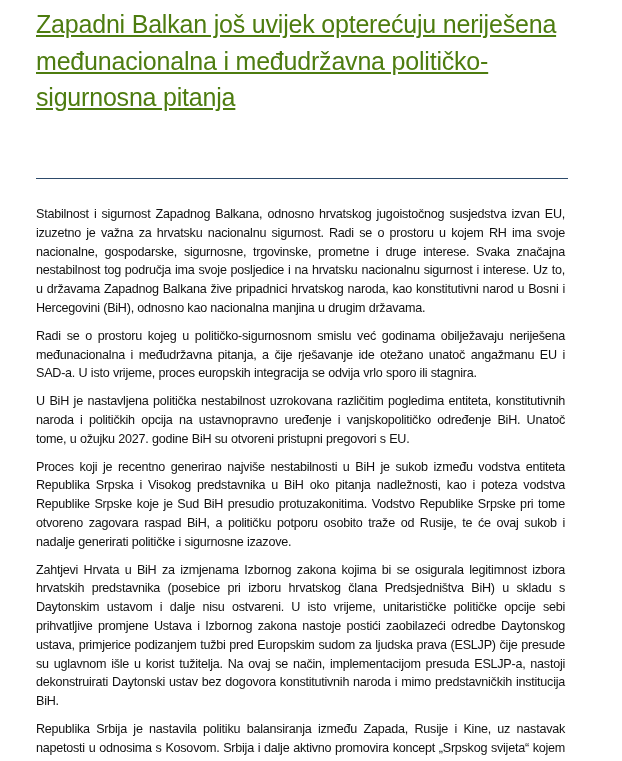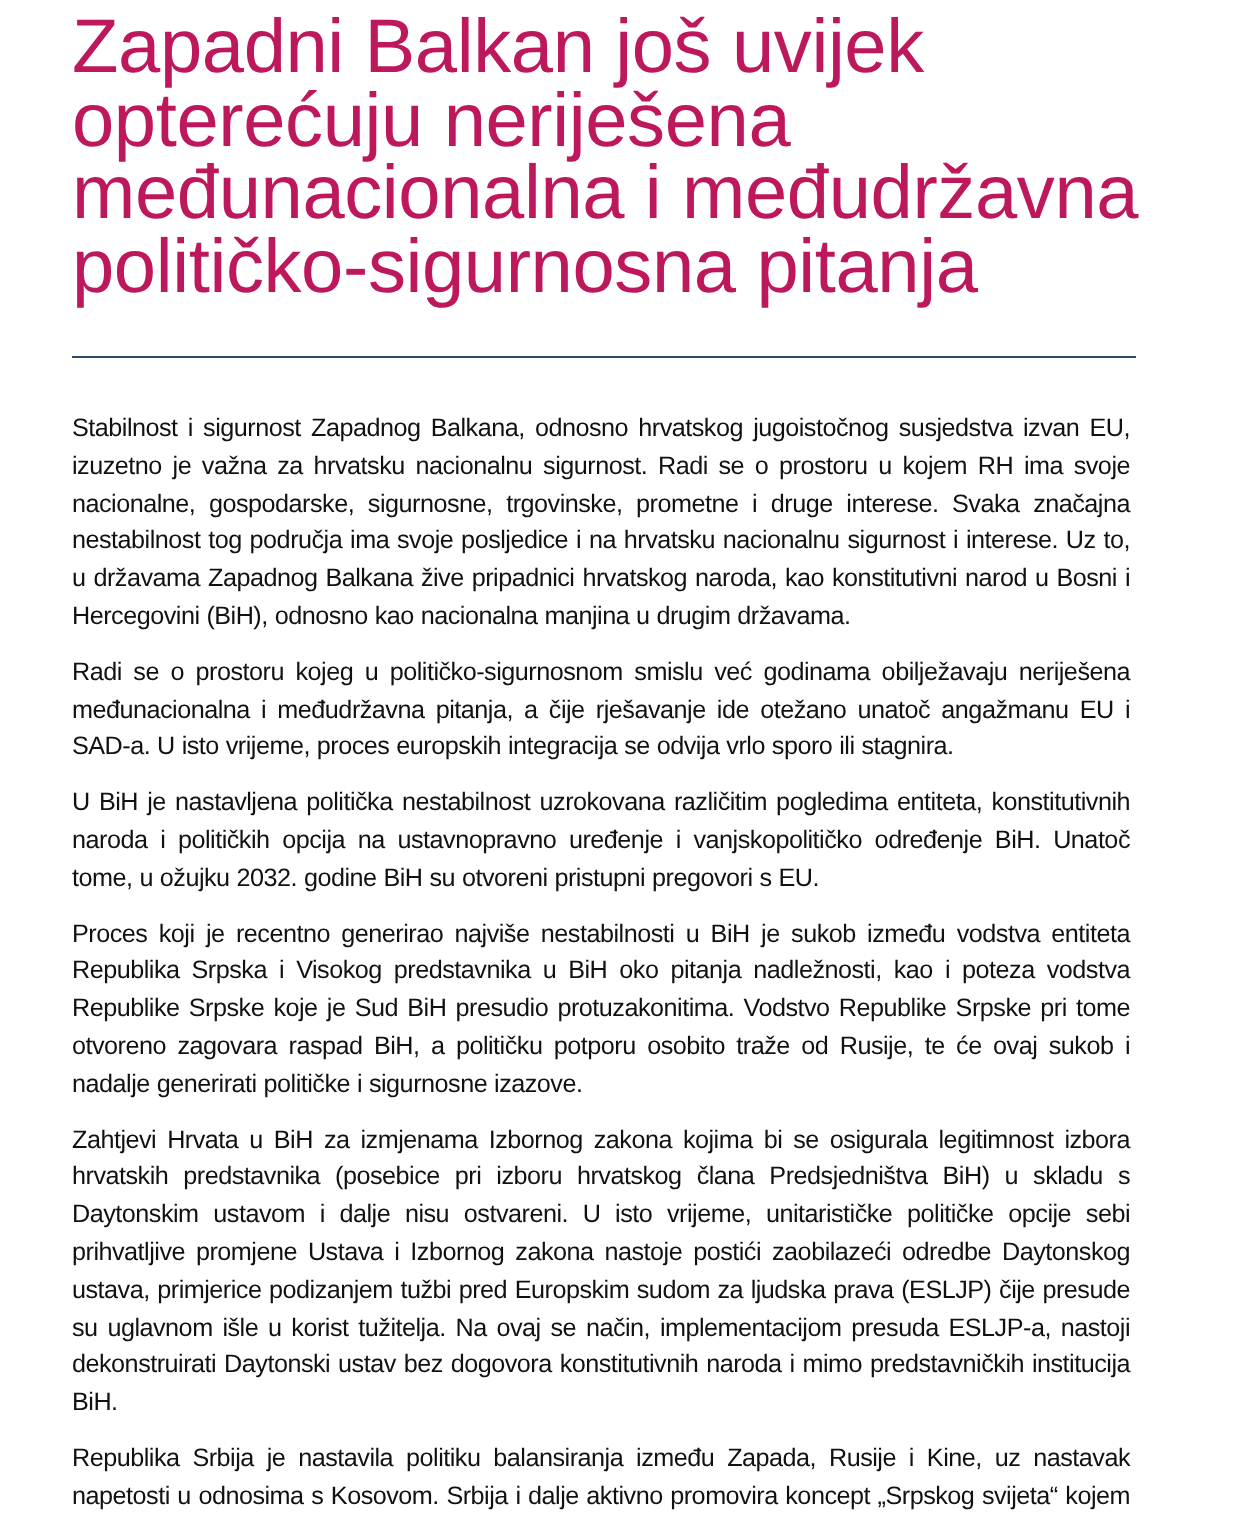--- a/index.html
+++ b/index.html
@@ -22,24 +22,25 @@
       background: #ffffff;
     }
     .title {
       position: absolute;
       left: 36px;
       top: 6px;
       width: 560px;
       margin: 0;
       font-family: "Liberation Sans", sans-serif;
       font-weight: normal;
-      font-size: 38px;
+      font-size: 25px;
       line-height: 36.5px;
-      color: #be185d;
+      color: #4d7c0f;
       letter-spacing: -0.2px;
+      text-decoration: underline;
     }
     .separator {
       position: absolute;
       left: 36px;
       top: 178px;
       width: 532px;
       height: 0;
       border-top: 1.3px solid #2d4a6a;
     }
     .body {
@@ -61,18 +62,18 @@
   </style>
 </head>
 <body>
 
 <div class="page">
   <h1 class="title">Zapadni Balkan još uvijek opterećuju neriješena međunacionalna i međudržavna političko-sigurnosna pitanja</h1>
   <div class="separator"></div>
   <div class="body">
     <p>Stabilnost i sigurnost Zapadnog Balkana, odnosno hrvatskog jugoistočnog susjedstva izvan EU, izuzetno je važna za hrvatsku nacionalnu sigurnost. Radi se o prostoru u kojem RH ima svoje nacionalne, gospodarske, sigurnosne, trgovinske, prometne i druge interese. Svaka značajna nestabilnost tog područja ima svoje posljedice i na hrvatsku nacionalnu sigurnost i interese. Uz to, u državama Zapadnog Balkana žive pripadnici hrvatskog naroda, kao konstitutivni narod u Bosni i Hercegovini (BiH), odnosno kao nacionalna manjina u drugim državama.</p>
     <p>Radi se o prostoru kojeg u političko-sigurnosnom smislu već godinama obilježavaju neriješena međunacionalna i međudržavna pitanja, a čije rješavanje ide otežano unatoč angažmanu EU i SAD-a. U isto vrijeme, proces europskih integracija se odvija vrlo sporo ili stagnira.</p>
-    <p>U BiH je nastavljena politička nestabilnost uzrokovana različitim pogledima entiteta, konstitutivnih naroda i političkih opcija na ustavnopravno uređenje i vanjskopolitičko određenje BiH. Unatoč tome, u ožujku 2032. godine BiH su otvoreni pristupni pregovori s EU.</p>
+    <p>U BiH je nastavljena politička nestabilnost uzrokovana različitim pogledima entiteta, konstitutivnih naroda i političkih opcija na ustavnopravno uređenje i vanjskopolitičko određenje BiH. Unatoč tome, u ožujku 2027. godine BiH su otvoreni pristupni pregovori s EU.</p>
     <p>Proces koji je recentno generirao najviše nestabilnosti u BiH je sukob između vodstva entiteta Republika Srpska i Visokog predstavnika u BiH oko pitanja nadležnosti, kao i poteza vodstva Republike Srpske koje je Sud BiH presudio protuzakonitima. Vodstvo Republike Srpske pri tome otvoreno zagovara raspad BiH, a političku potporu osobito traže od Rusije, te će ovaj sukob i nadalje generirati političke i sigurnosne izazove.</p>
     <p>Zahtjevi Hrvata u BiH za izmjenama Izbornog zakona kojima bi se osigurala legitimnost izbora hrvatskih predstavnika (posebice pri izboru hrvatskog člana Predsjedništva BiH) u skladu s Daytonskim ustavom i dalje nisu ostvareni. U isto vrijeme, unitarističke političke opcije sebi prihvatljive promjene Ustava i Izbornog zakona nastoje postići zaobilazeći odredbe Daytonskog ustava, primjerice podizanjem tužbi pred Europskim sudom za ljudska prava (ESLJP) čije presude su uglavnom išle u korist tužitelja. Na ovaj se način, implementacijom presuda ESLJP-a, nastoji dekonstruirati Daytonski ustav bez dogovora konstitutivnih naroda i mimo predstavničkih institucija BiH.</p>
     <p>Republika Srbija je nastavila politiku balansiranja između Zapada, Rusije i Kine, uz nastavak napetosti u odnosima s Kosovom. Srbija i dalje aktivno promovira koncept „Srpskog svijeta“ kojem je cilj okupljanje Srba u susjednim državama, osobito u BiH, Crnoj Gori i Kosovu, pod jedinstvenim političkim okriljem službenog Beograda. Koncept „Srpskog svijeta“ u mnogim svojim elementima predstavlja presliku ruskog koncepta hibridnog djelovanja i poluge utjecaja prema susjednim državama pod nazivom „Ruski svijet“.</p>
   </div>
 </div>
 
 </body></html>

